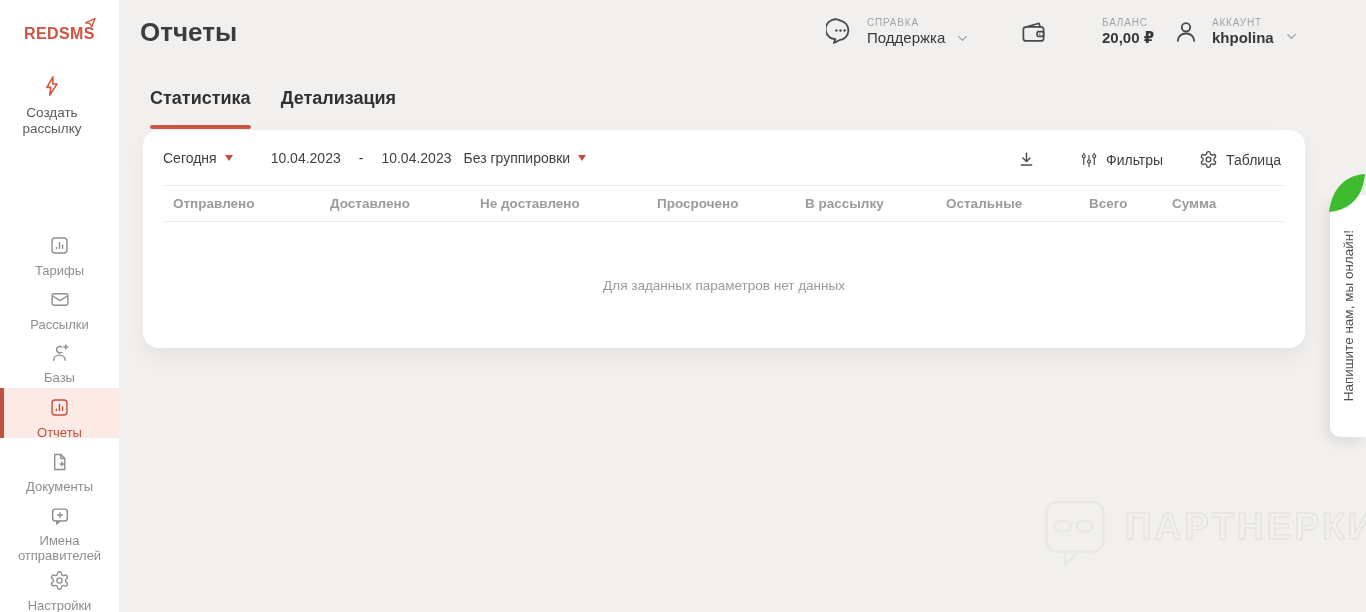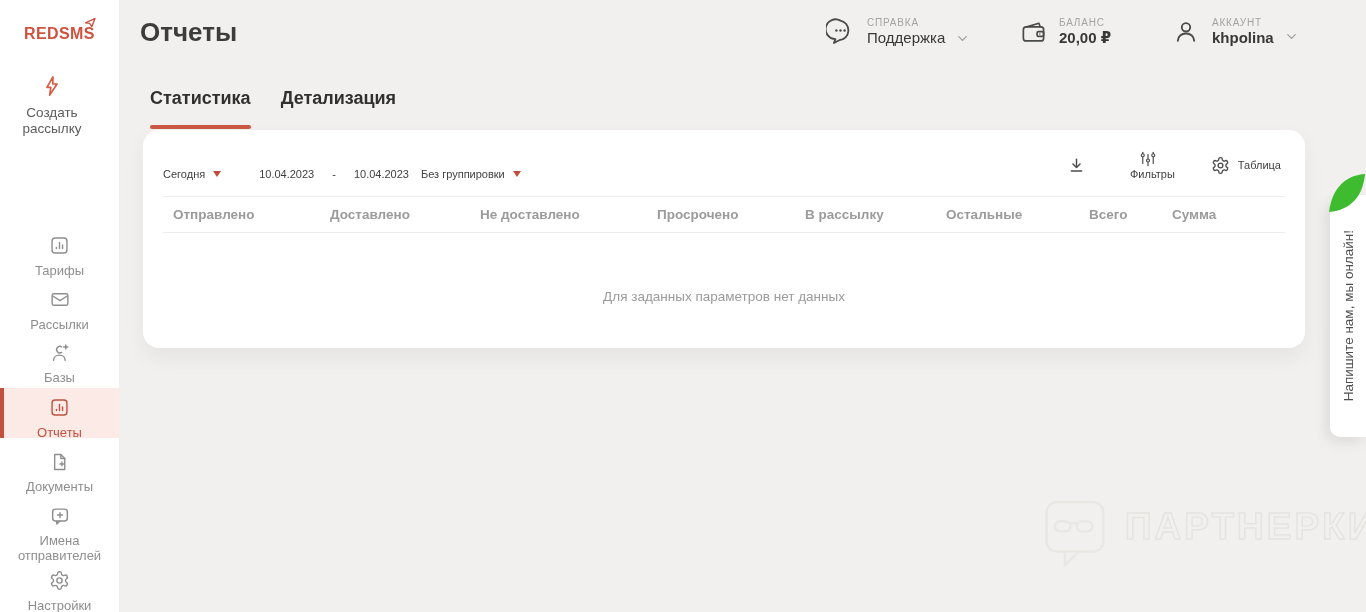--- a/index.html
+++ b/index.html
@@ -23,42 +23,42 @@
 
   
   .page-title { position:absolute; left:140px; top:17px; font-size:26px; font-weight:600; color:#3c3c3c; }
   .hgroup { position:absolute; top:17px; display:flex; align-items:center; cursor:pointer; }
   .hgroup .h-icon { color:#4a4a4a; margin-right:12px; display:inline-block; }
   .hgroup .h-texts { display:flex; flex-direction:column; }
   .hgroup .h-cap { font-size:10px; letter-spacing:.8px; color:#a3a3a3; }
   .hgroup .h-val { font-size:15px; color:#383838; margin-top:1px; }
   .hgroup .chev { color:#9d9d9d; margin-left:10px; margin-top:10px; }
   .g-support { left:826px;align-items:flex-end; } .g-support .h-val { font-weight:500; }
-  .g-balance { left:1020px; } .g-balance .h-val { font-weight:700; }
+  .g-balance { left:1020px;gap:43px; } .g-balance .h-val { font-weight:700; }
   .g-account { left:1172px; } .g-account .h-val { font-weight:600; }
 
   
   .tabs { position:absolute; left:150px; top:88px; display:flex; gap:30px; }
   .tab { font-size:18px; font-weight:700; color:#303030; cursor:pointer; padding-bottom:20px; position:relative; }
   .tab.active::after { content:""; position:absolute; left:0; right:0; bottom:0; height:4px; border-radius:2px; background:#cb5745; }
 
   
   .card { position:absolute; left:143px; top:130px; width:1162px; height:218px; background:#ffffff; border-radius:16px; box-shadow:0 10px 22px rgba(0,0,0,.05); }
-  .filter-row { display:flex; align-items:flex-end; padding:20px 24px 0 20px; font-size:11px; color:#3f3f3f; }
+  .filter-row { display:flex; align-items:flex-start; padding:20px 24px 0 20px; font-size:14px; color:#3f3f3f; }
   .f-item { display:flex; align-items:center; cursor:pointer; }
   .tri { width:0; height:0; border-left:4.5px solid transparent; border-right:4.5px solid transparent; border-top:6px solid #c14e3d; display:inline-block; margin-left:8px; }
   .f-period { margin-right:38px; }
   .f-date { margin-right:0; }
   .f-dash { margin:0 18px; color:#3f3f3f; }
   .f-group { margin-left:12px; }
   .f-right { margin-left:auto; display:flex; align-items:center; color:#3f3f3f; }
   .f-tool { display:flex; align-items:center; cursor:pointer; }
   .f-tool .t-icon { color:#4c4c4c; margin-right:8px; display:inline-block; }
   .dl-btn { margin-right:44px; color:#4c4c4c; cursor:pointer; }
-  .tool-filters { margin-right:36px;flex-direction:column; }
+  .tool-filters { margin-right:36px; }
 
   
   .thead { display:flex; align-items:center; margin:16px 20px 0 20px; height:37px; border-top:1px solid #ececec; border-bottom:1px solid #ececec; padding-left:10px; }
   .th { font-size:13.5px; font-weight:700; color:#9b9b9b; }
   .th:nth-child(1){ width:157px; } .th:nth-child(2){ width:150px; } .th:nth-child(3){ width:177px; }
   .th:nth-child(4){ width:148px; } .th:nth-child(5){ width:141px; } .th:nth-child(6){ width:143px; }
   .th:nth-child(7){ width:83px; }  .th:nth-child(8){ flex:1; }
   .empty-msg { text-align:center; margin-top:56px; font-size:13.5px; color:#9a9a9a; }
 
   

